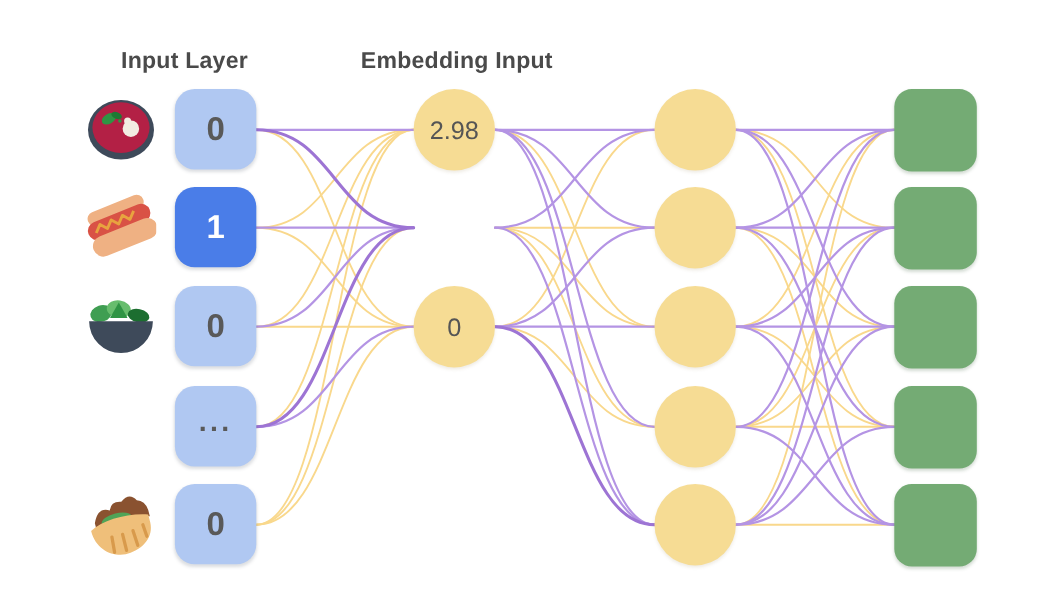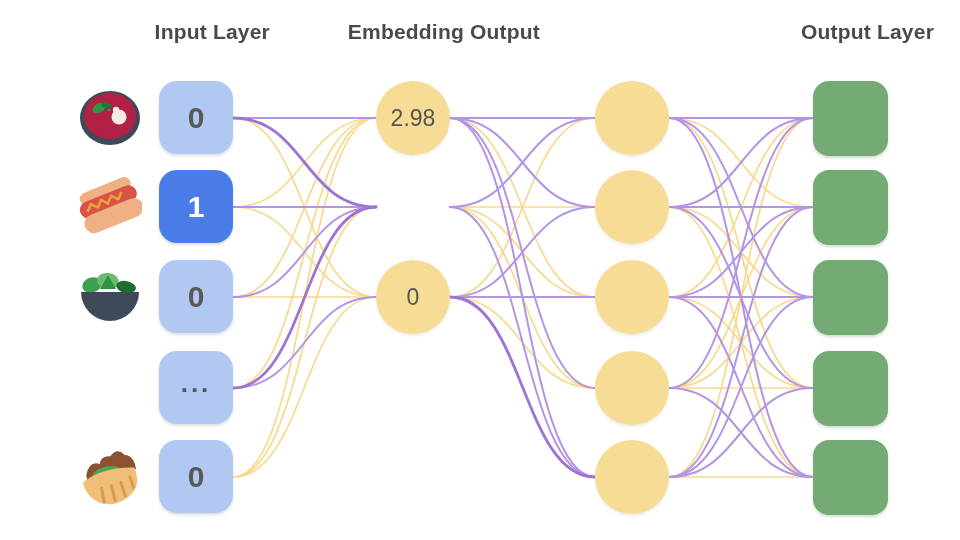--- a/index.html
+++ b/index.html
@@ -4,22 +4,22 @@
 <style>
   html,body{margin:0;padding:0;}
   body{
     width:960px;height:540px;position:relative;background:#ffffff;
     font-family:"Liberation Sans", sans-serif;overflow:hidden;
   }
   .stage{position:absolute;inset:0;width:960px;height:540px;}
   #edges{position:absolute;left:0;top:0;z-index:1;}
 
   .layer-title{
-    position:absolute;z-index:3;top:20px;font-size:21px;font-weight:bold;
-    color:#4a4a4a;text-align:right;letter-spacing:.2px;
+    position:absolute;z-index:3;top:44px;font-size:21px;font-weight:bold;
+    color:#4a4a4a;text-align:left;letter-spacing:.2px;
   }
   .t-input{left:110px;width:160px;}
   .t-embed{left:328px;width:212px;}
   .t-output{left:778px;width:156px;}
 
   .icon-box{position:absolute;left:78px;width:64px;height:62px;z-index:3;}
   .ic-r1{top:87px}.ic-r2{top:176px}.ic-r3{top:266px}.ic-r5{top:446px}
 
   .input-node{
     position:absolute;left:159px;width:74px;height:73px;z-index:2;
@@ -101,22 +101,21 @@
       <path d="M669 388 C 741 388, 741 477, 813 477" stroke="#b494e4" stroke-width="2" fill="none" stroke-linecap="round"></path>
       <path d="M669 477 C 741 477, 741 207, 813 207" stroke="#b494e4" stroke-width="2" fill="none" stroke-linecap="round"></path>
       <path d="M669 477 C 741 477, 741 297, 813 297" stroke="#b494e4" stroke-width="2" fill="none" stroke-linecap="round"></path>
       <path d="M669 477 C 741 477, 741 388, 813 388" stroke="#b494e4" stroke-width="2" fill="none" stroke-linecap="round"></path>
       <path d="M233 118 C 304.5 118, 304.5 207, 376 207" stroke="#9d74d4" stroke-width="2.8" fill="none" stroke-linecap="round"></path>
       <path d="M233 388 C 304.5 388, 304.5 207, 376 207" stroke="#9d74d4" stroke-width="2.8" fill="none" stroke-linecap="round"></path>
       <path d="M450 297 C 522.5 297, 522.5 477, 595 477" stroke="#9d74d4" stroke-width="2.8" fill="none" stroke-linecap="round"></path>
     </svg>
 
   <div class="layer-title t-input">Input Layer</div>
-  <div class="layer-title t-embed">Embedding Output</div>
-  <div class="layer-title t-output">Output Layer</div>
+  <div class="layer-title t-embed">Embedding Input</div>
 
   <div class="icon-box ic-r1">
     <svg width="64" height="62" viewBox="0 0 64 62">
       <ellipse cx="32" cy="31" rx="30" ry="27" fill="#3e4a5a"></ellipse>
       <ellipse cx="32" cy="29" rx="26" ry="23" fill="#b32045"></ellipse>
       <circle cx="41" cy="30" r="7.5" fill="#f2ece2"></circle>
       <circle cx="38" cy="23" r="3.2" fill="#f2ece2"></circle>
       <ellipse cx="21" cy="21" rx="7" ry="4.5" fill="#2f9444" transform="rotate(-28 21 21)"></ellipse>
       <ellipse cx="28" cy="18" rx="5" ry="3" fill="#1c7a33" transform="rotate(22 28 18)"></ellipse>
       <circle cx="31" cy="23" r="1.6" fill="#2f9444"></circle>

